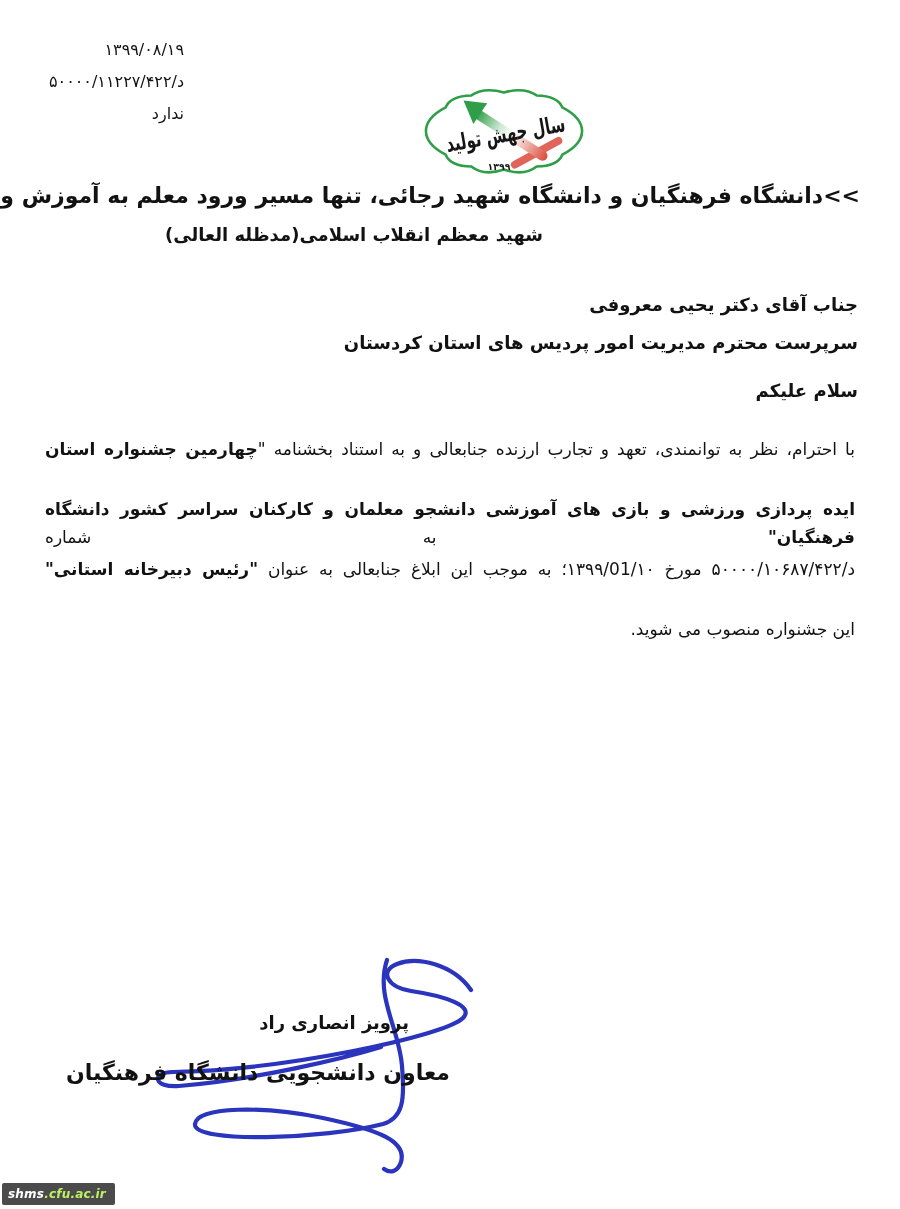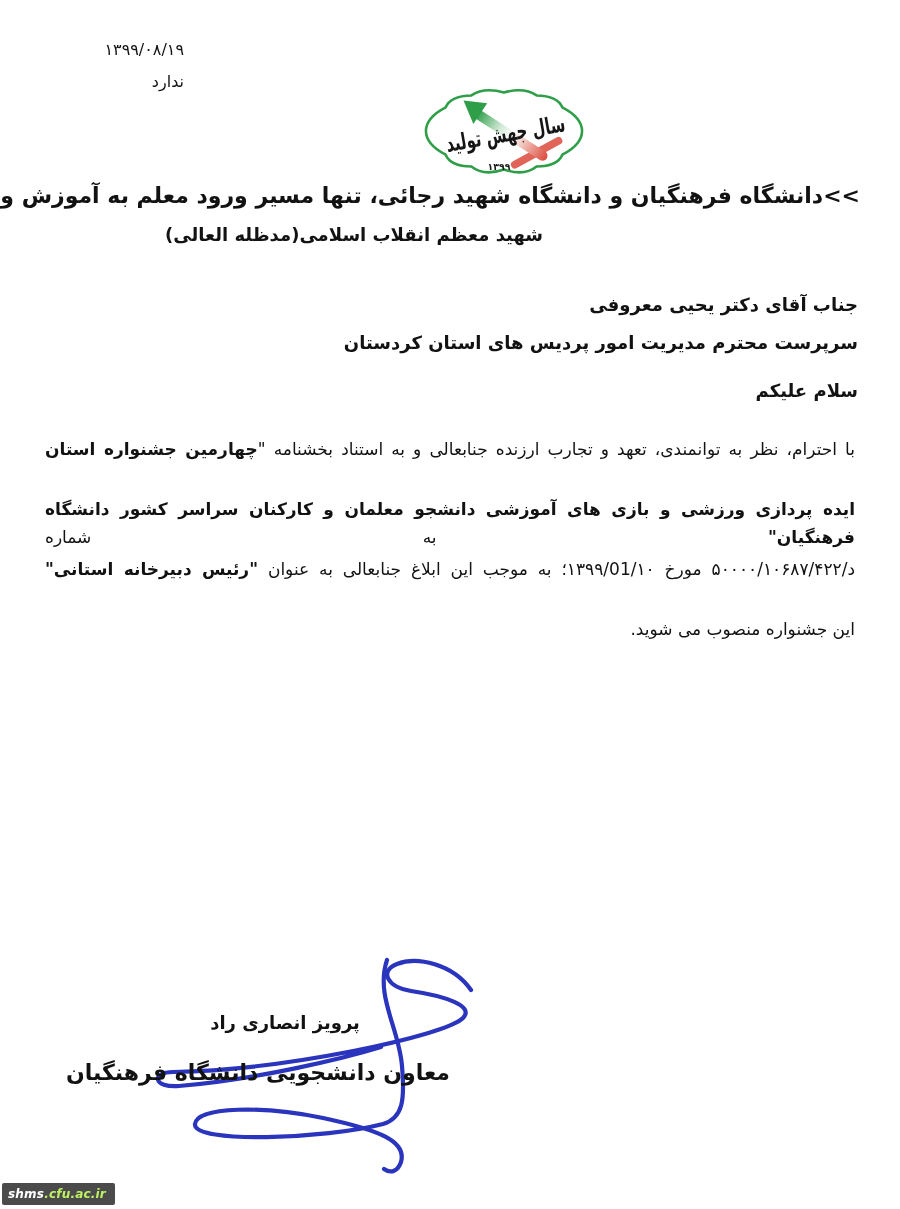--- a/index.html
+++ b/index.html
@@ -23,37 +23,38 @@
   .rcp1{top:294px;} .rcp2{top:332px;} .rcp3{top:380px;}
   
   .bl{position:absolute;left:45px;width:810px;direction:rtl;font-size:17px;line-height:28px;}
   .just{text-align:justify;text-align-last:justify;}
   .rgt{text-align:right;}
   .bl b{font-weight:bold;}
   .bl .code{direction:ltr;unicode-bidi:isolate;}
   .l1{top:435px;} .l2{top:495px;} .l3{top:555px;} .l4{top:615px;}
   .l5{top:688px;} .l6{top:750px;}
   
-  .sig-name{position:absolute;top:1012px;left:150px;width:270px;text-align:center;direction:rtl;
+  .sig-name{position:absolute;top:1012px;left:139px;width:270px;text-align:right;direction:rtl;
             white-space:nowrap;font-weight:bold;font-size:18px;}
   .sig-title{position:absolute;top:1060px;left:120px;width:330px;text-align:center;direction:rtl;
              white-space:nowrap;font-weight:bold;font-size:22px;}
   .sig-svg{position:absolute;left:135px;top:948px;width:350px;height:228px;}
   
   .badge{position:absolute;left:2px;top:1183px;height:22px;background:#4b4b4b;border-radius:2px;
          display:flex;align-items:center;padding:0 9px 0 6px;font-style:italic;font-weight:bold;
          font-size:12px;letter-spacing:0.2px;}
 </style>
 </head>
 <body>
 
 <div class="page">
 
   <div class="meta">
     <div>۱۳۹۹/۰۸/۱۹</div>
+    <div><span class="num">د/۵۰۰۰۰/۱۱۲۲۷/۴۲۲</span></div>
     <div>ندارد</div>
   </div>
 
   <svg class="logo" viewBox="0 0 170 94">
     <defs>
       <linearGradient id="shaftGrad" gradientUnits="userSpaceOnUse" x1="58" y1="28" x2="128" y2="74">
         <stop offset="0" stop-color="#2f9e48"></stop>
         <stop offset="0.32" stop-color="#cfe8d4"></stop>
         <stop offset="0.5" stop-color="#ffffff"></stop>
         <stop offset="0.68" stop-color="#f0c0b8"></stop>

